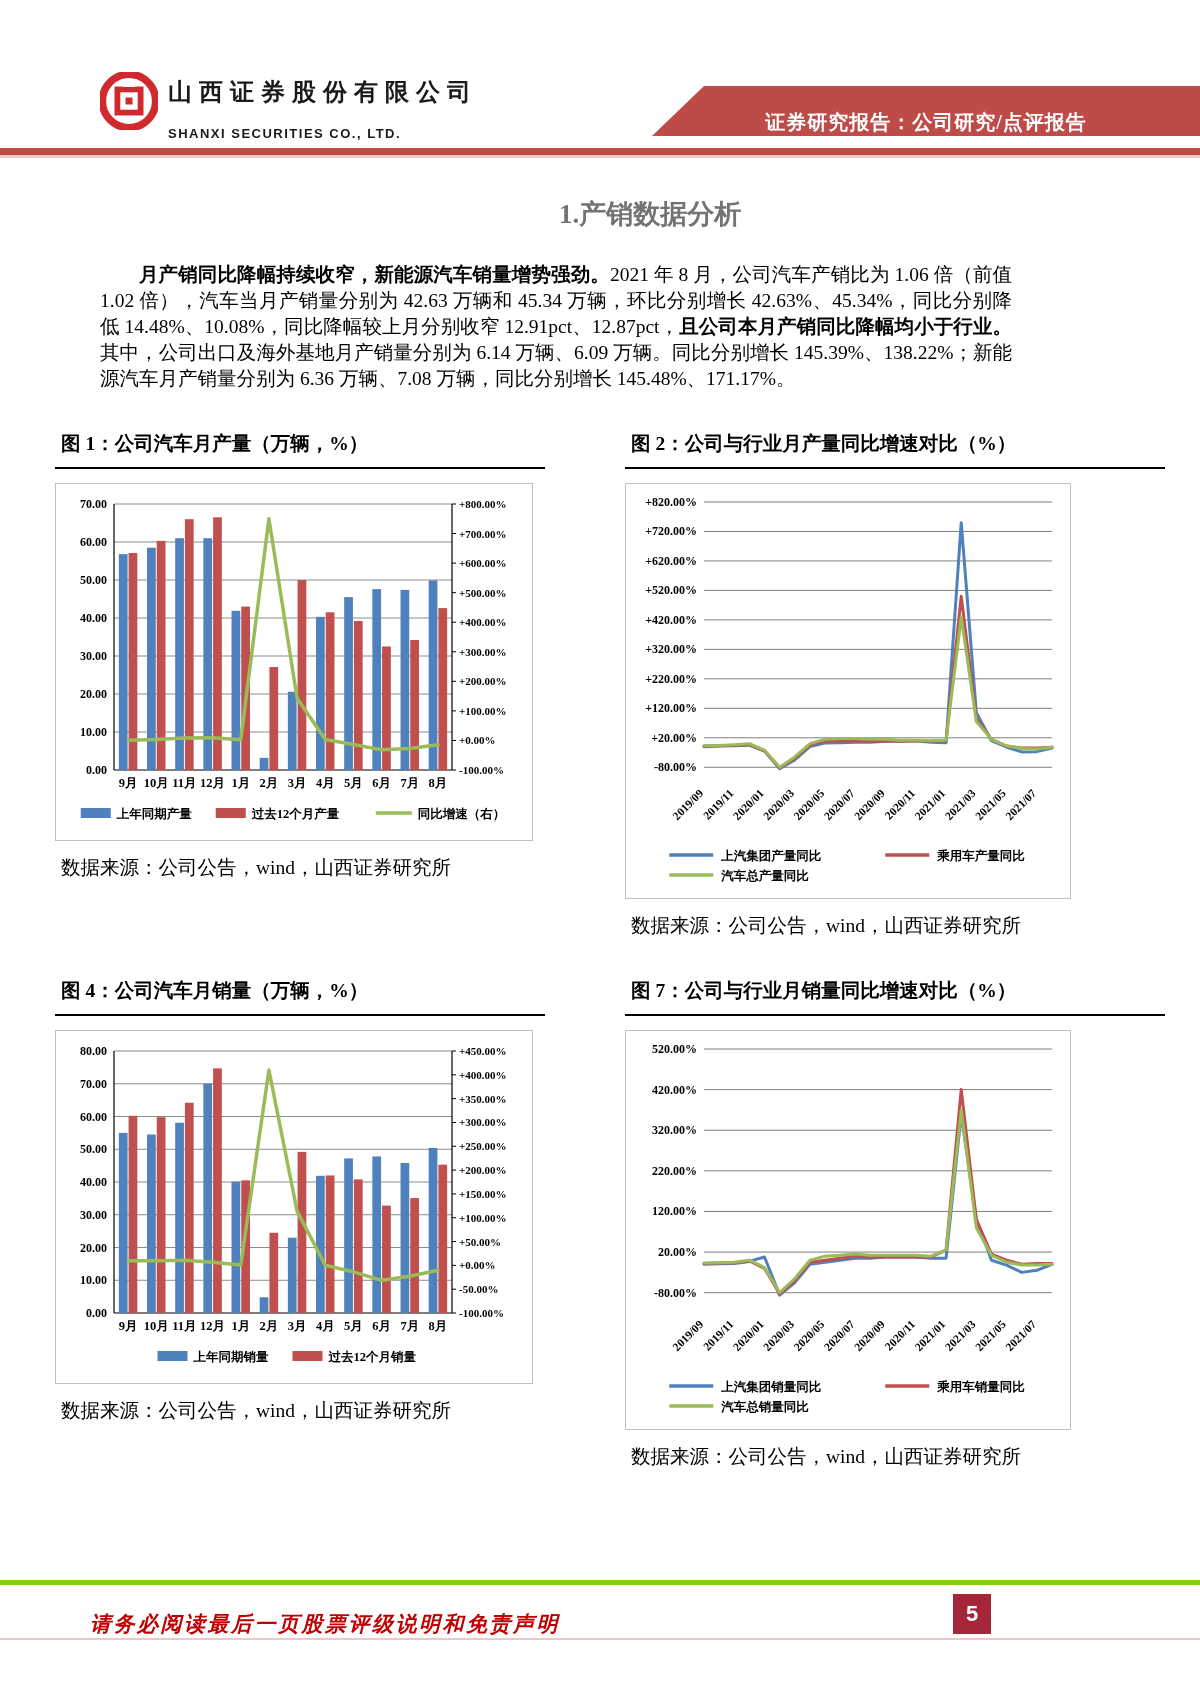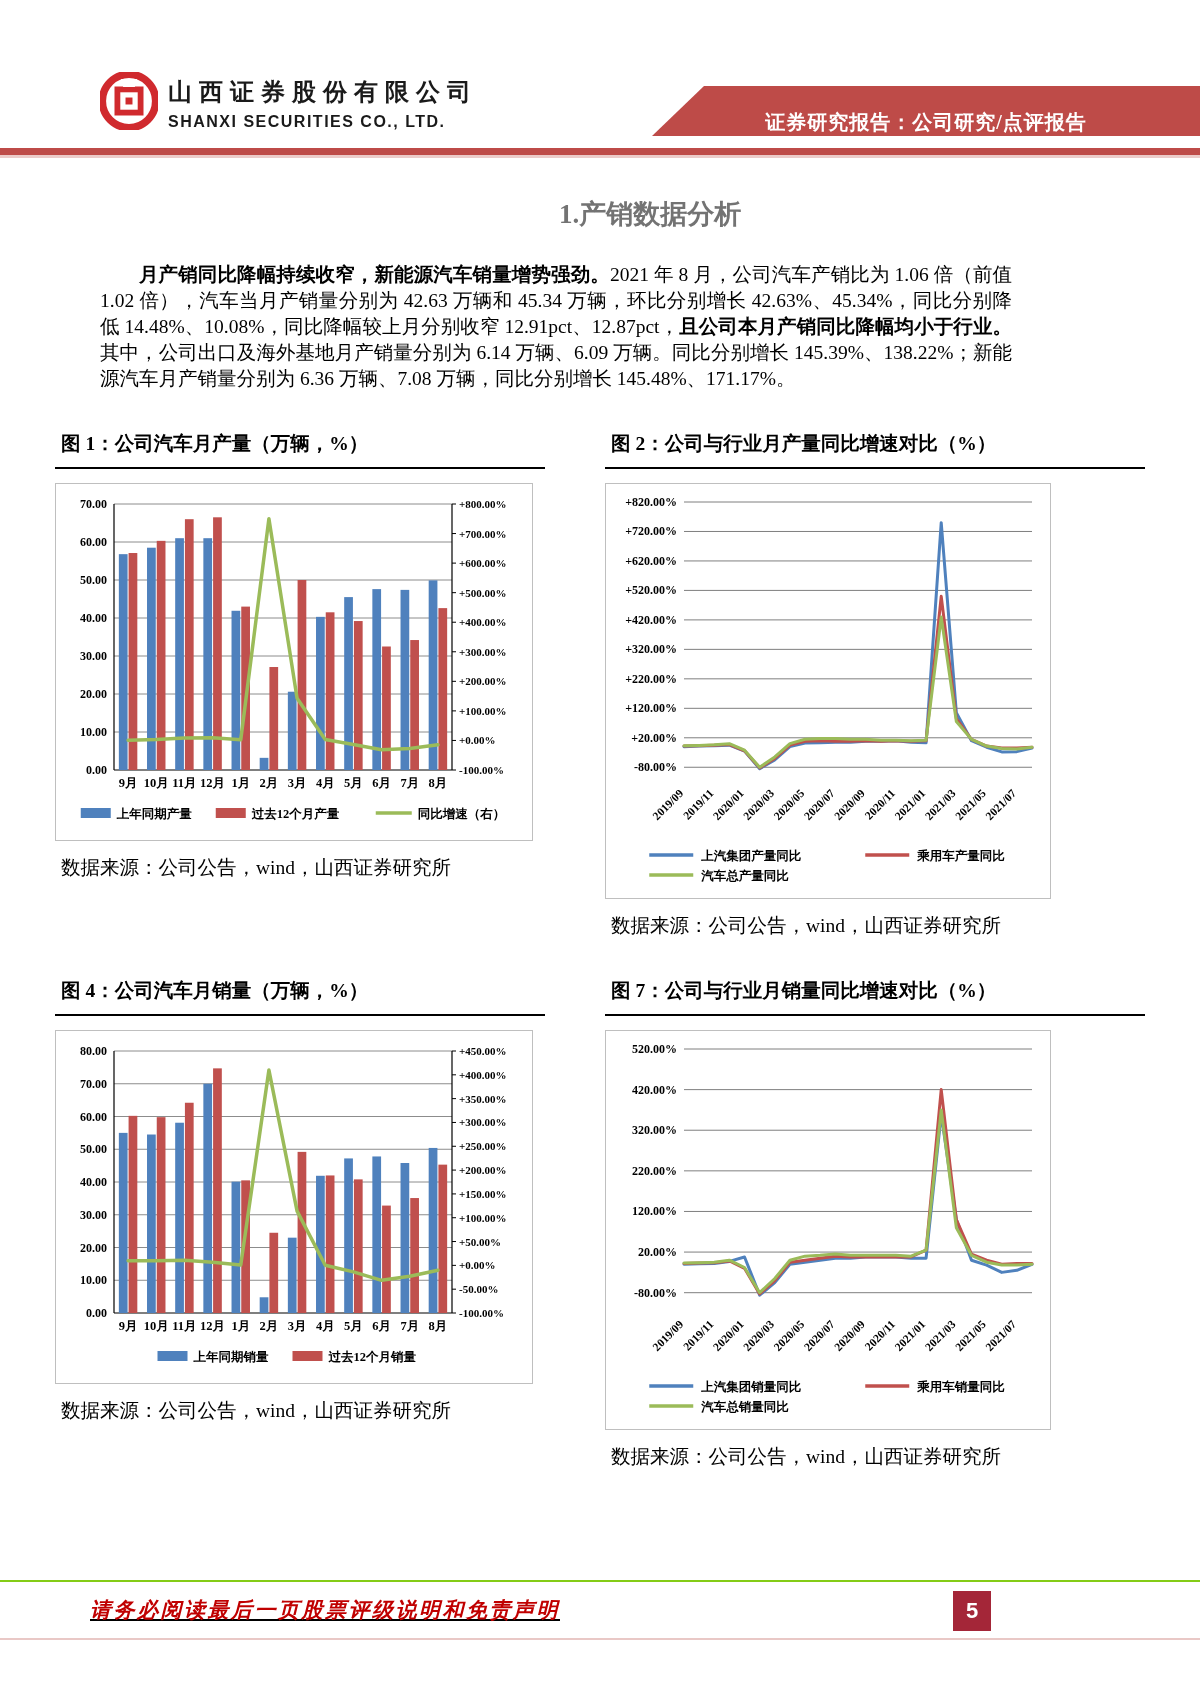--- a/index.html
+++ b/index.html
@@ -4,49 +4,49 @@
 <style>
   * { margin:0; padding:0; box-sizing:border-box; }
   body { background:#888; font-family:"Liberation Serif", serif; }
   .page { position:relative; width:1200px; height:1698px; background:#fff; margin:0 auto; overflow:hidden; }
 
   
   .header { position:relative; height:162px; }
   .logo { position:absolute; left:100px; top:72px; width:58px; height:58px; }
   .co-names { position:absolute; left:168px; top:76px; }
   .co-cn { font-size:24px; font-weight:bold; color:#1a1a1a; letter-spacing:7px; font-family:"Liberation Serif", serif; }
-  .co-en { font-size:16px; font-weight:bold; color:#1a1a1a; letter-spacing:1.5px; margin-top:5px; font-family:"Liberation Sans", sans-serif; }
+  .co-en { font-size:13px; font-weight:bold; color:#1a1a1a; letter-spacing:1.5px; margin-top:18px; font-family:"Liberation Sans", sans-serif; }
   .banner { position:absolute; right:0; top:86px; width:548px; height:50px; background:#BE4B48;
             clip-path:polygon(52px 0, 100% 0, 100% 100%, 0 100%);
             display:flex; align-items:flex-end; justify-content:center; }
   .banner span { color:#fff; font-size:20px; font-weight:bold; letter-spacing:1px; }
   .rule-dark { position:absolute; left:0; top:148px; width:100%; height:7px; background:#BE4B48; }
   .rule-light { position:absolute; left:0; top:155px; width:100%; height:3px; background:#ECCBC9; }
 
   
   .section-title { margin:34px 0 0 100px; color:#737373; font-size:27px; font-weight:bold;text-align:center; }
   .para { margin:30px 100px 0 100px; width:912px; font-size:19.5px; line-height:26px;
           text-align:justify; text-indent:2em; color:#000; }
   .para b { font-weight:bold; }
 
   
-  .figs { margin:34px 55px 0 55px; display:grid; grid-template-columns:490px 540px; column-gap:60px; }
+  .figs { margin:34px 55px 0 55px; display:grid; grid-template-columns:490px 540px; column-gap:80px; }
   .fig { margin-top:0; }
   .fig.row2 { margin-top:34px; }
   .fig-title { font-size:19.5px; font-weight:bold; color:#000; padding:4px 0 10px 6px; border-bottom:2.5px solid #000; }
   .fig-box { margin-top:14px; border:1.5px solid #BFBFBF; background:#fff; padding:6px 4px; }
   .box-l { width:478px; }
   .box-r { width:446px; }
   .fig-source { margin-top:13px; font-size:19.5px; color:#000; padding-left:6px; }
   svg text { font-family:"Liberation Serif", serif; }
 
   
   .footer { position:absolute; left:0; top:1580px; width:100%; height:60px;
-            border-top:2px solid #84cc16; border-bottom:2px solid #E9C8C6;
-            display:flex; align-items:center;text-decoration:underline; }
+            border-top:5px solid #84cc16; border-bottom:2px solid #E9C8C6;
+            display:flex; align-items:flex-end; }
   .disclaimer { margin-left:90px; color:#C00000; font-size:21px; font-weight:bold; font-style:italic; letter-spacing:2.5px; }
   .pagebox { position:absolute; left:953px; top:9px; width:38px; height:40px; background:#A42638;
              color:#fff; font-size:22px; font-weight:bold; display:flex; align-items:center; justify-content:center;
              font-family:"Liberation Sans", sans-serif; }
 </style>
 </head>
 <body>
 
 <div class="page">
 

